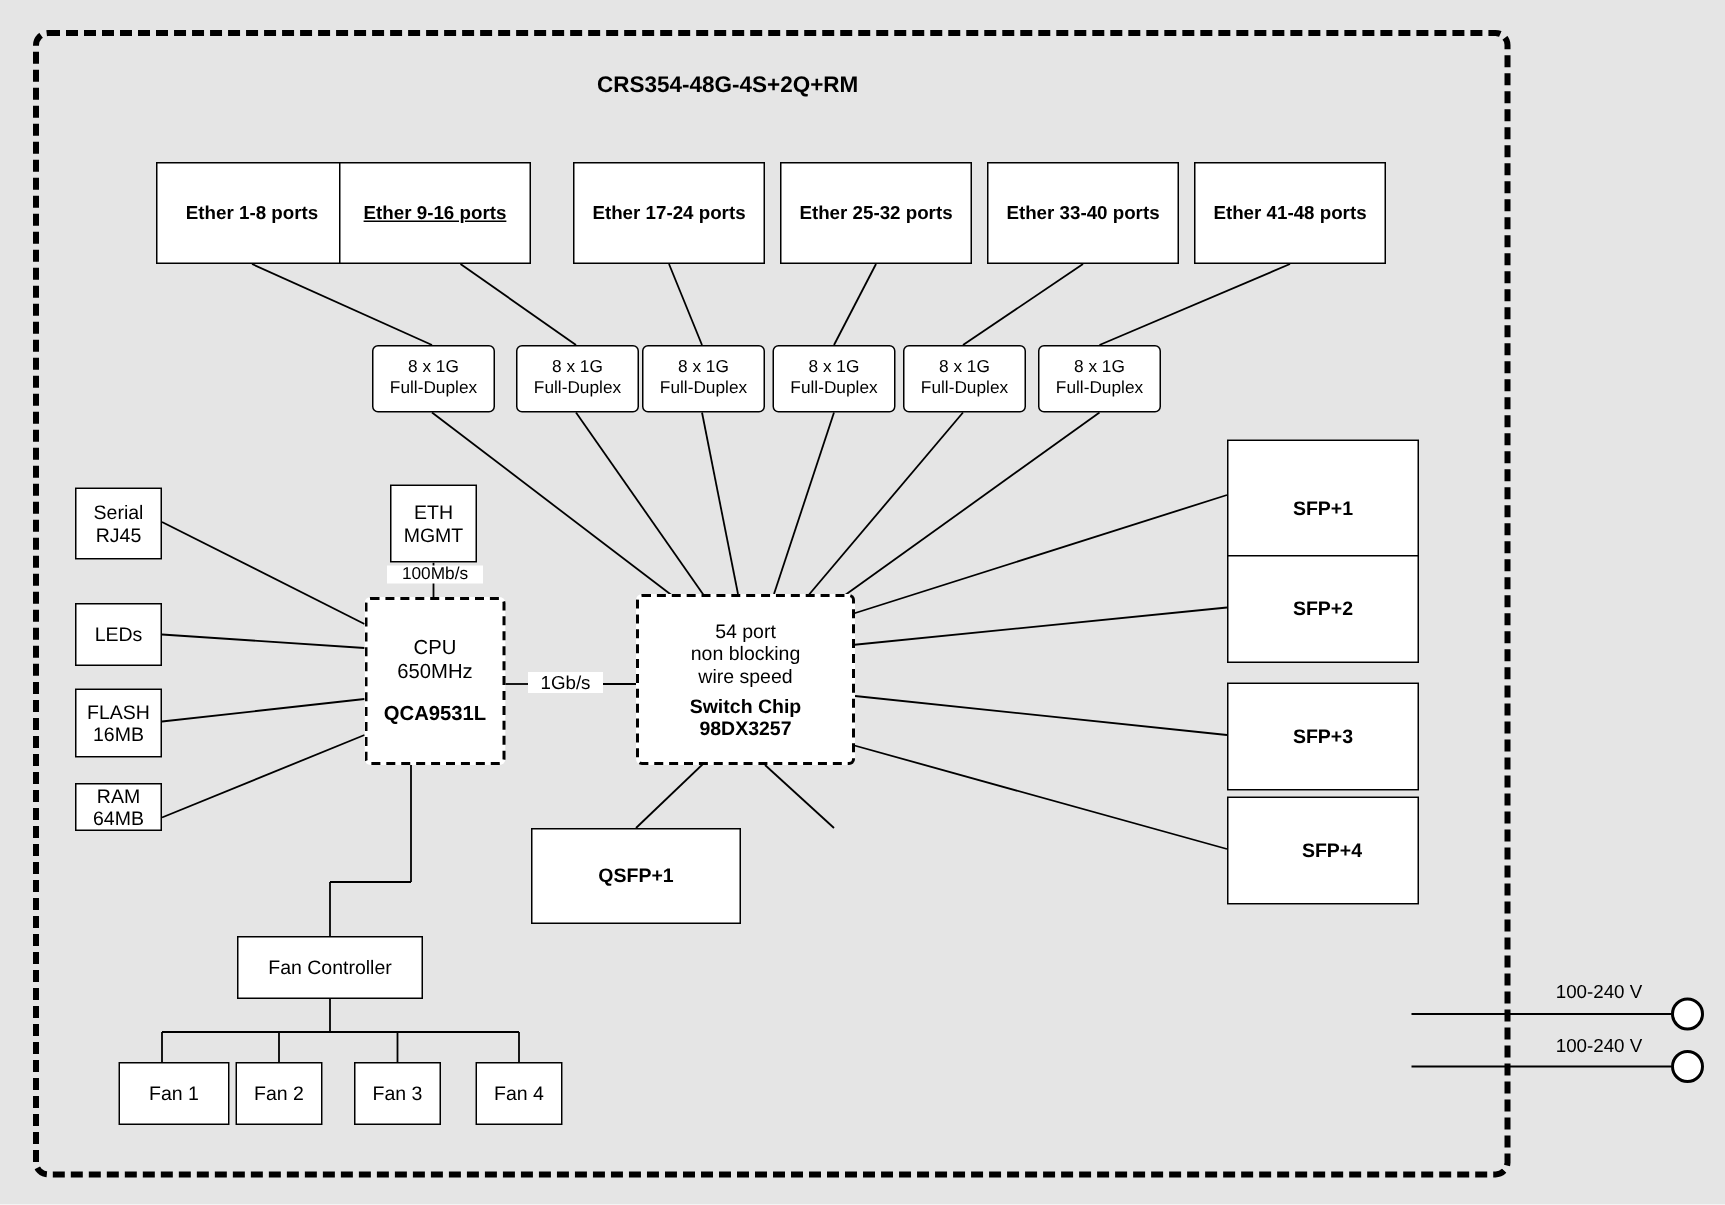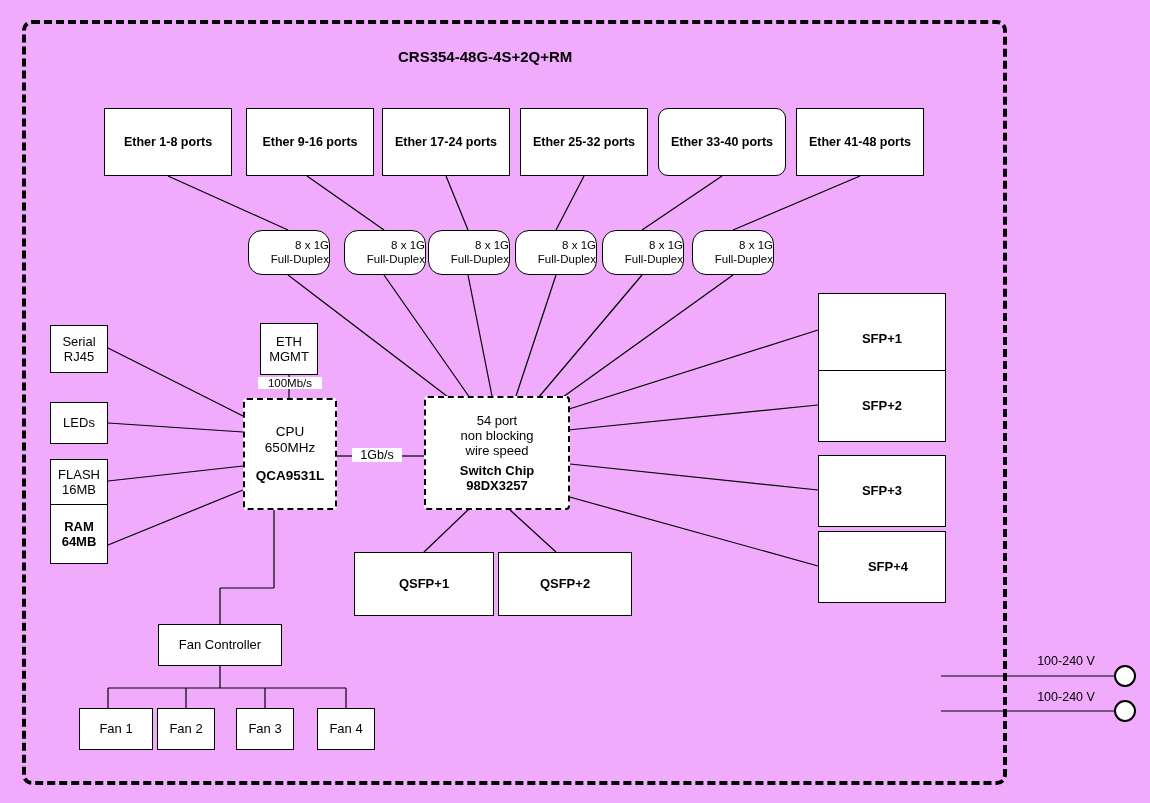--- a/index.html
+++ b/index.html
@@ -4,21 +4,21 @@
 <style>
   html, body {
     margin: 0;
     padding: 0;
     background: #ffffff;
   }
   #canvas {
     position: relative;
     width: 1150px;
     height: 803px;
-    background: #f0abfc;
+    background: #e5e5e5;
     font-family: "Liberation Sans", sans-serif;
     overflow: hidden;
   }
   #svg-layer {
     position: absolute;
     left: 0;
     top: 0;
     width: 1150px;
     height: 803px;
   }
@@ -42,22 +42,21 @@
     background: #ffffff;
   }
   .dashed {
     border: 2px dashed #000000;
     background: #ffffff;
     border-radius: 4px;
   }
   .pill {
     border: 1px solid #000000;
     background: #ffffff;
-    border-radius: 14px;
-    align-items: flex-end;
+    border-radius: 4px;
   }
   .bold { font-weight: bold; }
   .title {
     position: absolute;
     font-weight: bold;
     font-size: 15px;
     color: #000;
   }
   .outer-dashed {
     position: absolute;
@@ -140,30 +139,30 @@
       <line x1="941" y1="676" x2="1114" y2="676"></line>
       <line x1="941" y1="711" x2="1114" y2="711"></line>
     </g>
   </svg>
 
   <div class="title" style="left:398px; top:48px;">CRS354-48G-4S+2Q+RM</div>
 
   <div class="node box ether-box" style="left:104px; top:108px; width:128px; height:68px;">
     <span>Ether 1-8 ports</span>
   </div>
-  <div class="node box ether-box" style="left:246px; top:108px; width:128px; height:68px;">
+  <div class="node box ether-box" style="left:226px; top:108px; width:128px; height:68px;text-decoration:underline;">
     <span>Ether 9-16 ports</span>
   </div>
   <div class="node box ether-box" style="left:382px; top:108px; width:128px; height:68px;">
     <span>Ether 17-24 ports</span>
   </div>
   <div class="node box ether-box" style="left:520px; top:108px; width:128px; height:68px;">
     <span>Ether 25-32 ports</span>
   </div>
-  <div class="node box ether-box" style="left:658px; top:108px; width:128px; height:68px;border-radius:10px;">
+  <div class="node box ether-box" style="left:658px; top:108px; width:128px; height:68px;">
     <span>Ether 33-40 ports</span>
   </div>
   <div class="node box ether-box" style="left:796px; top:108px; width:128px; height:68px;">
     <span>Ether 41-48 ports</span>
   </div>
 
   <div class="node pill pill-txt" style="left:248px; top:230px; width:82px; height:45px;">
     <span>8 x 1G</span>
     <span>Full-Duplex</span>
   </div>
@@ -192,21 +191,21 @@
     <span>Serial</span>
     <span>RJ45</span>
   </div>
   <div class="node box small-box" style="left:50px; top:402px; width:58px; height:42px;">
     <span>LEDs</span>
   </div>
   <div class="node box small-box" style="left:50px; top:459px; width:58px; height:46px;">
     <span>FLASH</span>
     <span>16MB</span>
   </div>
-  <div class="node box small-box" style="left:50px; top:504px; width:58px; height:60px;font-weight:bold;">
+  <div class="node box small-box" style="left:50px; top:522px; width:58px; height:32px;">
     <span>RAM</span>
     <span>64MB</span>
   </div>
 
   <div class="node box small-box" style="left:260px; top:323px; width:58px; height:52px;">
     <span>ETH</span>
     <span>MGMT</span>
   </div>
   <div class="label-free" style="left:258px; top:377px; width:64px; font-size:11.5px; background:#fff;">100Mb/s</div>
 
@@ -234,23 +233,20 @@
   <div class="node box sfp-box" style="left:818px; top:455px; width:128px; height:72px;">
     <span>SFP+3</span>
   </div>
   <div class="node box sfp-box" style="left:818px; top:531px; width:128px; height:72px;padding-left:12px;">
     <span>SFP+4</span>
   </div>
 
   <div class="node box sfp-box" style="left:354px; top:552px; width:140px; height:64px;">
     <span>QSFP+1</span>
   </div>
-  <div class="node box sfp-box" style="left:498px; top:552px; width:134px; height:64px;">
-    <span>QSFP+2</span>
-  </div>
 
   <div class="node box small-box" style="left:158px; top:624px; width:124px; height:42px;">
     <span>Fan Controller</span>
   </div>
 
   <div class="node box fan-box" style="left:79px; top:708px; width:74px; height:42px;">
     <span>Fan 1</span>
   </div>
   <div class="node box fan-box" style="left:157px; top:708px; width:58px; height:42px;">
     <span>Fan 2</span>

